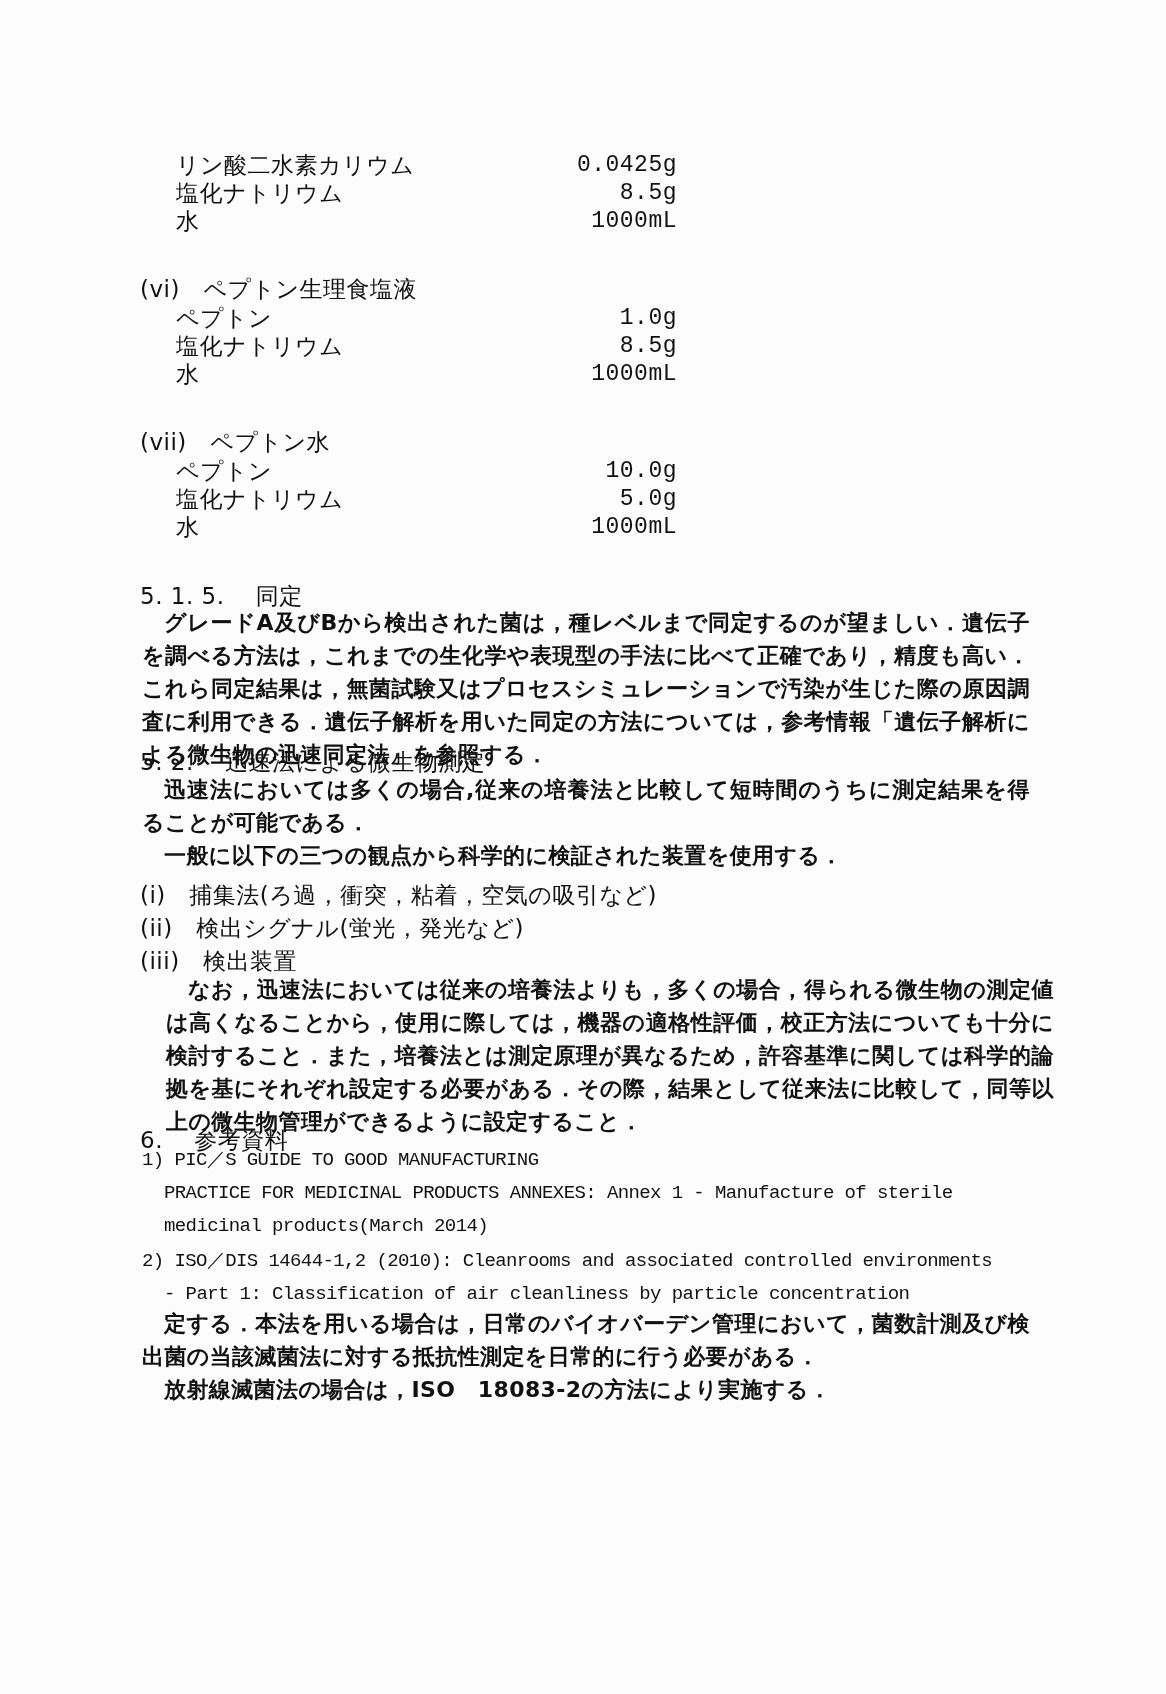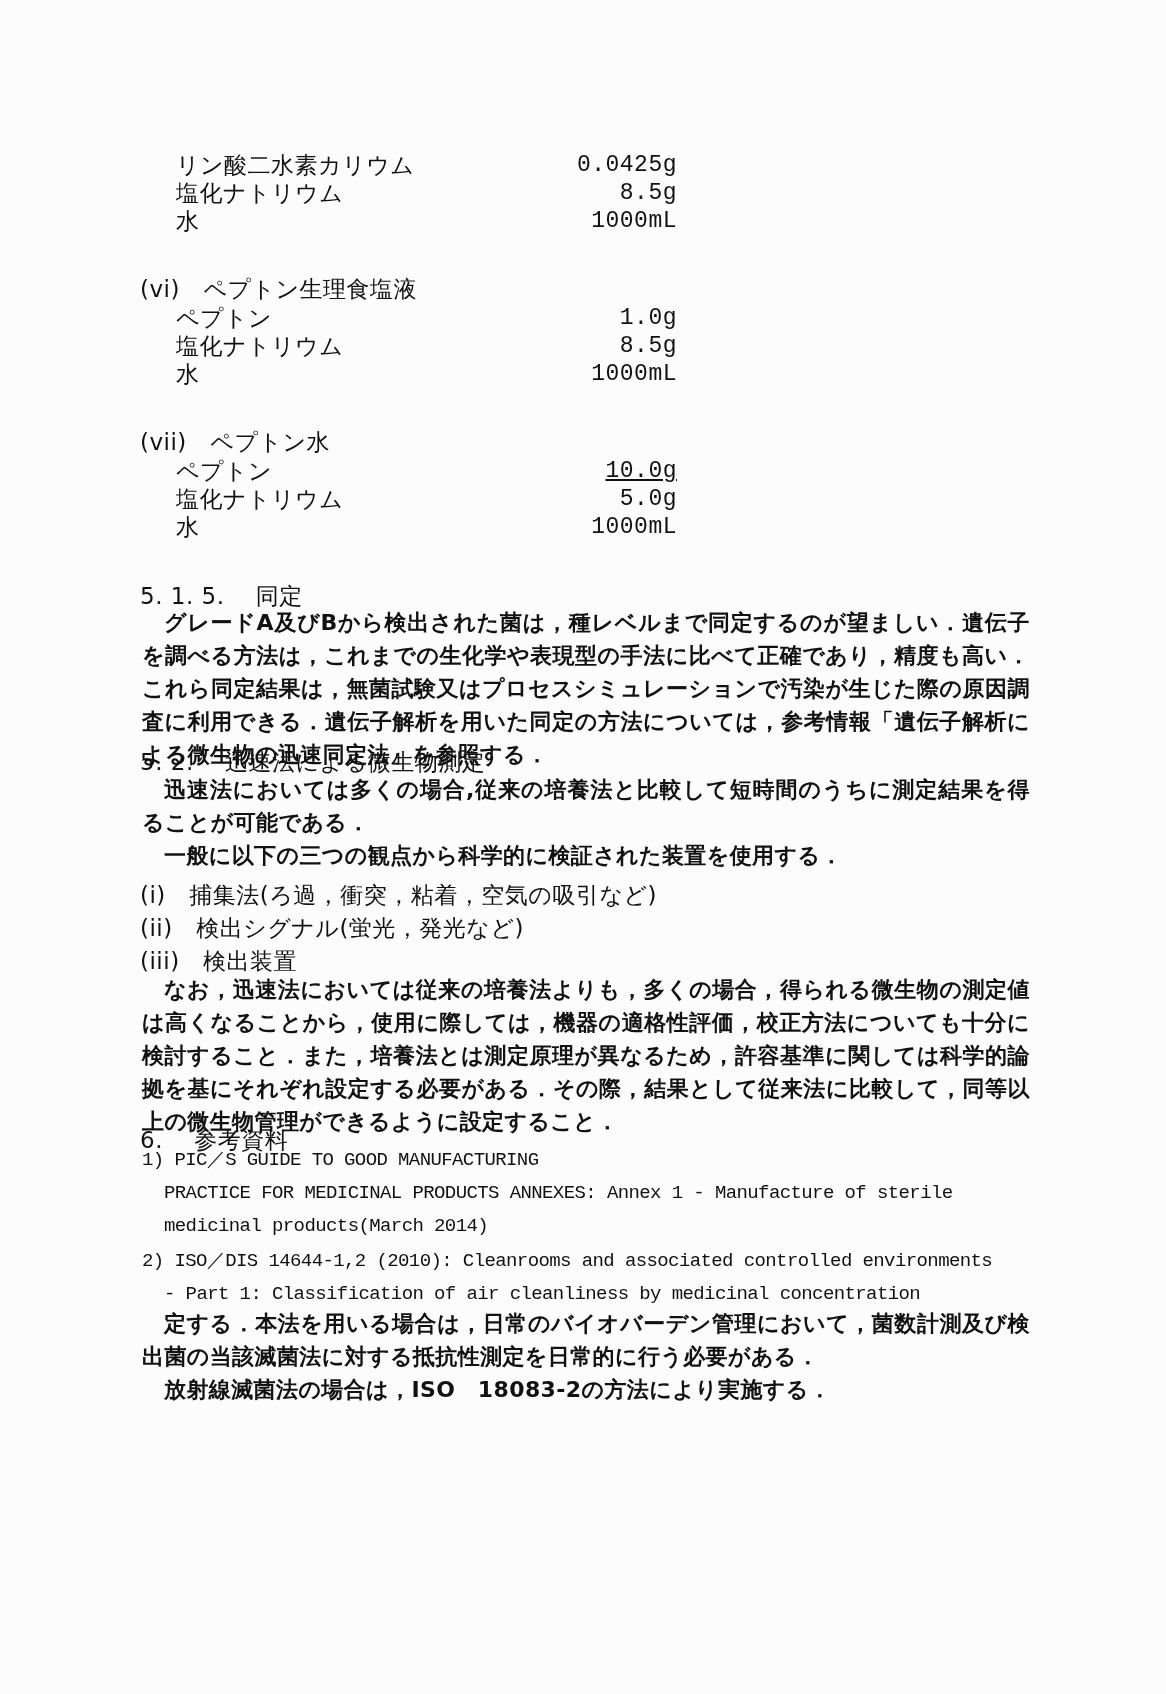--- a/index.html
+++ b/index.html
@@ -77,49 +77,49 @@
       <span class="lbl">水</span>
     </div>
     <div class="line amt" style="top:362px;">1000mL</div>
   </div>
 
   <div>
     <div class="line heading" style="top:430px;">(vii)　ペプトン水</div>
     <div class="line" style="top:459px;">
       <span class="lbl">ペプトン</span>
     </div>
-    <div class="line amt" style="top:459px;text-decoration:underline;">10.0g</div>
+    <div class="line amt" style="top:459px;">10.0g</div>
     <div class="line" style="top:487px;">
       <span class="lbl">塩化ナトリウム</span>
     </div>
     <div class="line amt" style="top:487px;">5.0g</div>
     <div class="line" style="top:515px;">
       <span class="lbl">水</span>
     </div>
     <div class="line amt" style="top:515px;">1000mL</div>
   </div>
 
   <div class="line heading" style="top:584px;">5. 1. 5.　 同定</div>
   <div class="para-wrap" style="top:606px;">グレードA及びBから検出された菌は，種レベルまで同定するのが望ましい．遺伝子を調べる方法は，これまでの生化学や表現型の手法に比べて正確であり，精度も高い．これら同定結果は，無菌試験又はプロセスシミュレーションで汚染が生じた際の原因調査に利用できる．遺伝子解析を用いた同定の方法については，参考情報「遺伝子解析による微生物の迅速同定法」を参照する．</div>
 
   <div class="line heading" style="top:750px;">5. 2.　 迅速法による微生物測定</div>
   <div class="para-wrap" style="top:773px;">迅速法においては多くの場合,従来の培養法と比較して短時間のうちに測定結果を得ることが可能である．</div>
   <div class="para-wrap" style="top:839px;">一般に以下の三つの観点から科学的に検証された装置を使用する．</div>
   <div class="line heading" style="top:883px;">(i)　捕集法(ろ過，衝突，粘着，空気の吸引など)</div>
   <div class="line heading" style="top:916px;">(ii)　検出シグナル(蛍光，発光など)</div>
   <div class="line heading" style="top:949px;">(iii)　検出装置</div>
-  <div class="para-wrap" style="top:973px;">なお，迅速法においては従来の培養法よりも，多くの場合，得られる微生物の測定値は高くなることから，使用に際しては，機器の適格性評価，校正方法についても十分に検討すること．また，培養法とは測定原理が異なるため，許容基準に関しては科学的論拠を基にそれぞれ設定する必要がある．その際，結果として従来法に比較して，同等以上の微生物管理ができるように設定すること．</div>
+  <div class="para-wrap" style="top:973px;margin-left:24px;">なお，迅速法においては従来の培養法よりも，多くの場合，得られる微生物の測定値は高くなることから，使用に際しては，機器の適格性評価，校正方法についても十分に検討すること．また，培養法とは測定原理が異なるため，許容基準に関しては科学的論拠を基にそれぞれ設定する必要がある．その際，結果として従来法に比較して，同等以上の微生物管理ができるように設定すること．</div>
 
   <div class="line heading" style="top:1116px;margin-top:12px;">6.　 参考資料</div>
   <div class="ref-text" style="top:1144px;">
     <div>1)  PIC／S GUIDE TO GOOD MANUFACTURING</div>
     <div class="ref-indent">PRACTICE FOR MEDICINAL PRODUCTS ANNEXES: Annex 1 - Manufacture of sterile</div>
     <div class="ref-indent">medicinal products(March 2014)</div>
   </div>
   <div class="ref-text" style="top:1245px;">
     <div>2)  ISO／DIS 14644-1,2 (2010): Cleanrooms and associated controlled environments</div>
-    <div class="ref-indent">- Part 1: Classification of air cleanliness by medicinal concentration</div>
+    <div class="ref-indent">- Part 1: Classification of air cleanliness by particle concentration</div>
   </div>
 
   <div class="para-wrap" style="top:1307px;">定する．本法を用いる場合は，日常のバイオバーデン管理において，菌数計測及び検出菌の当該滅菌法に対する抵抗性測定を日常的に行う必要がある．</div>
   <div class="para-wrap" style="top:1373px;">放射線滅菌法の場合は，ISO　18083-2の方法により実施する．</div>
 
 </div>
 
 </body></html>

